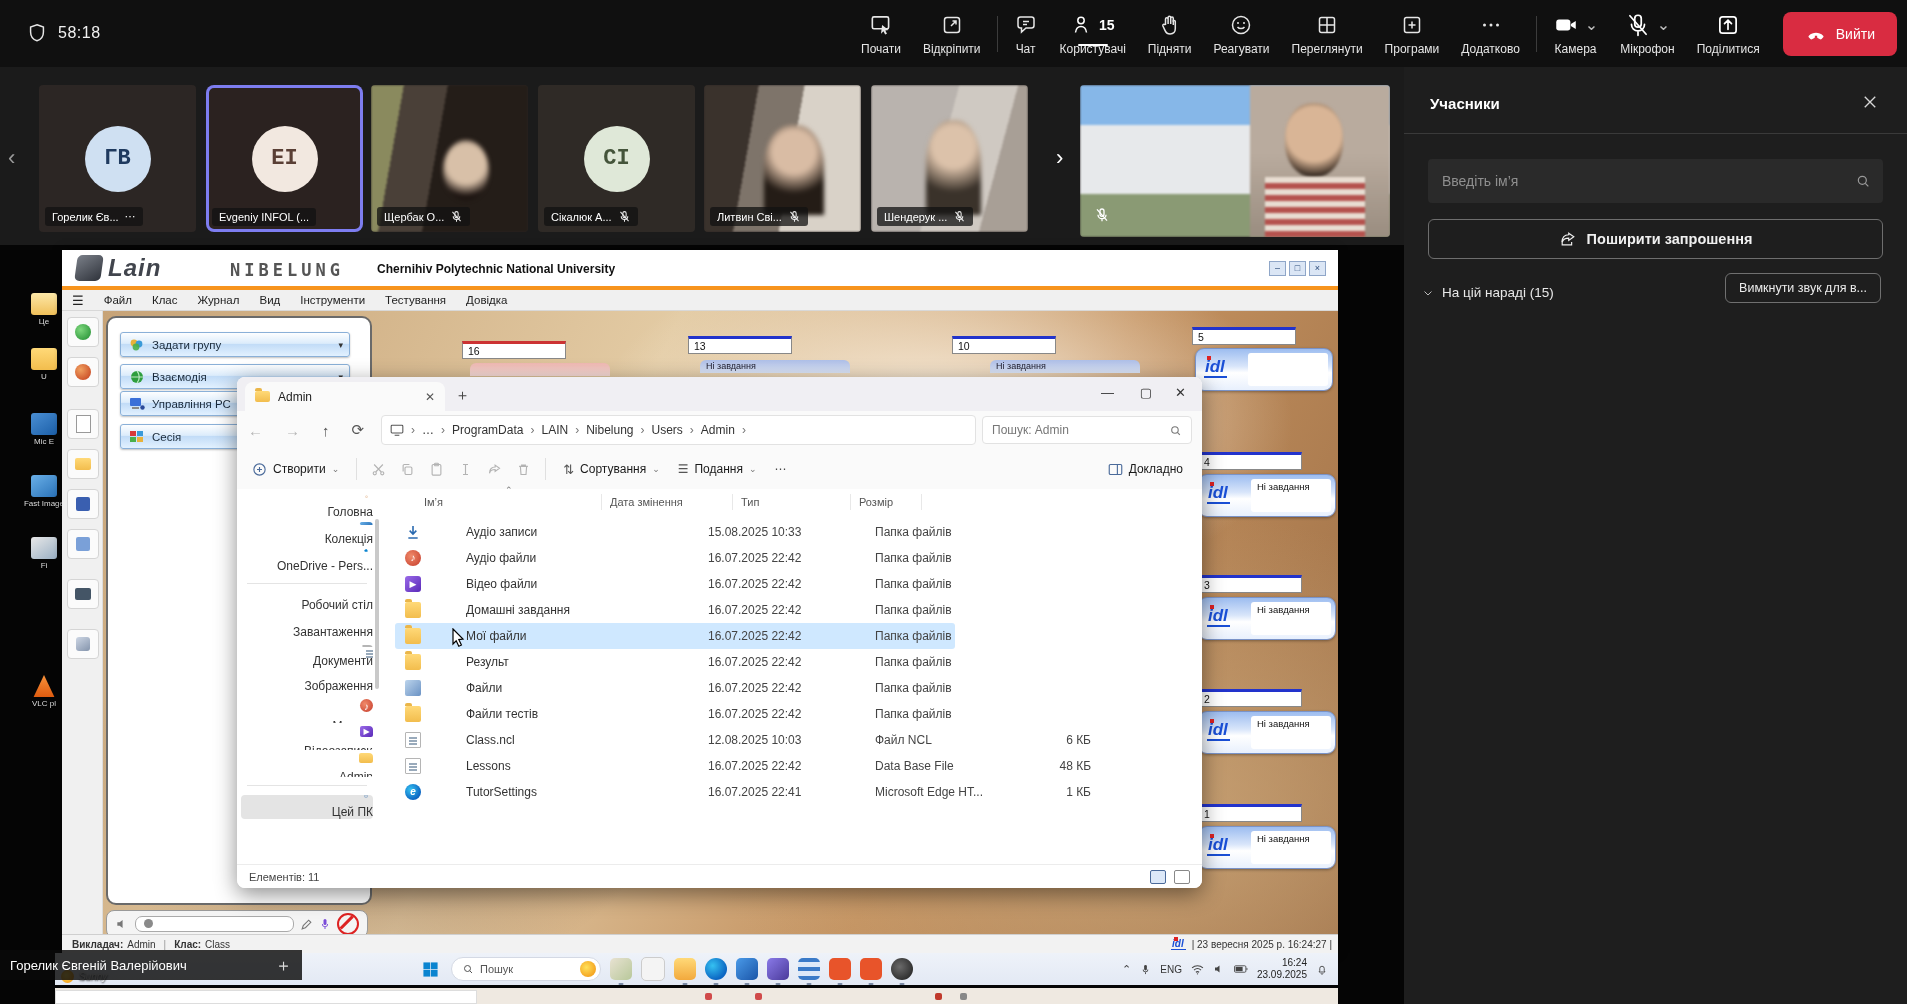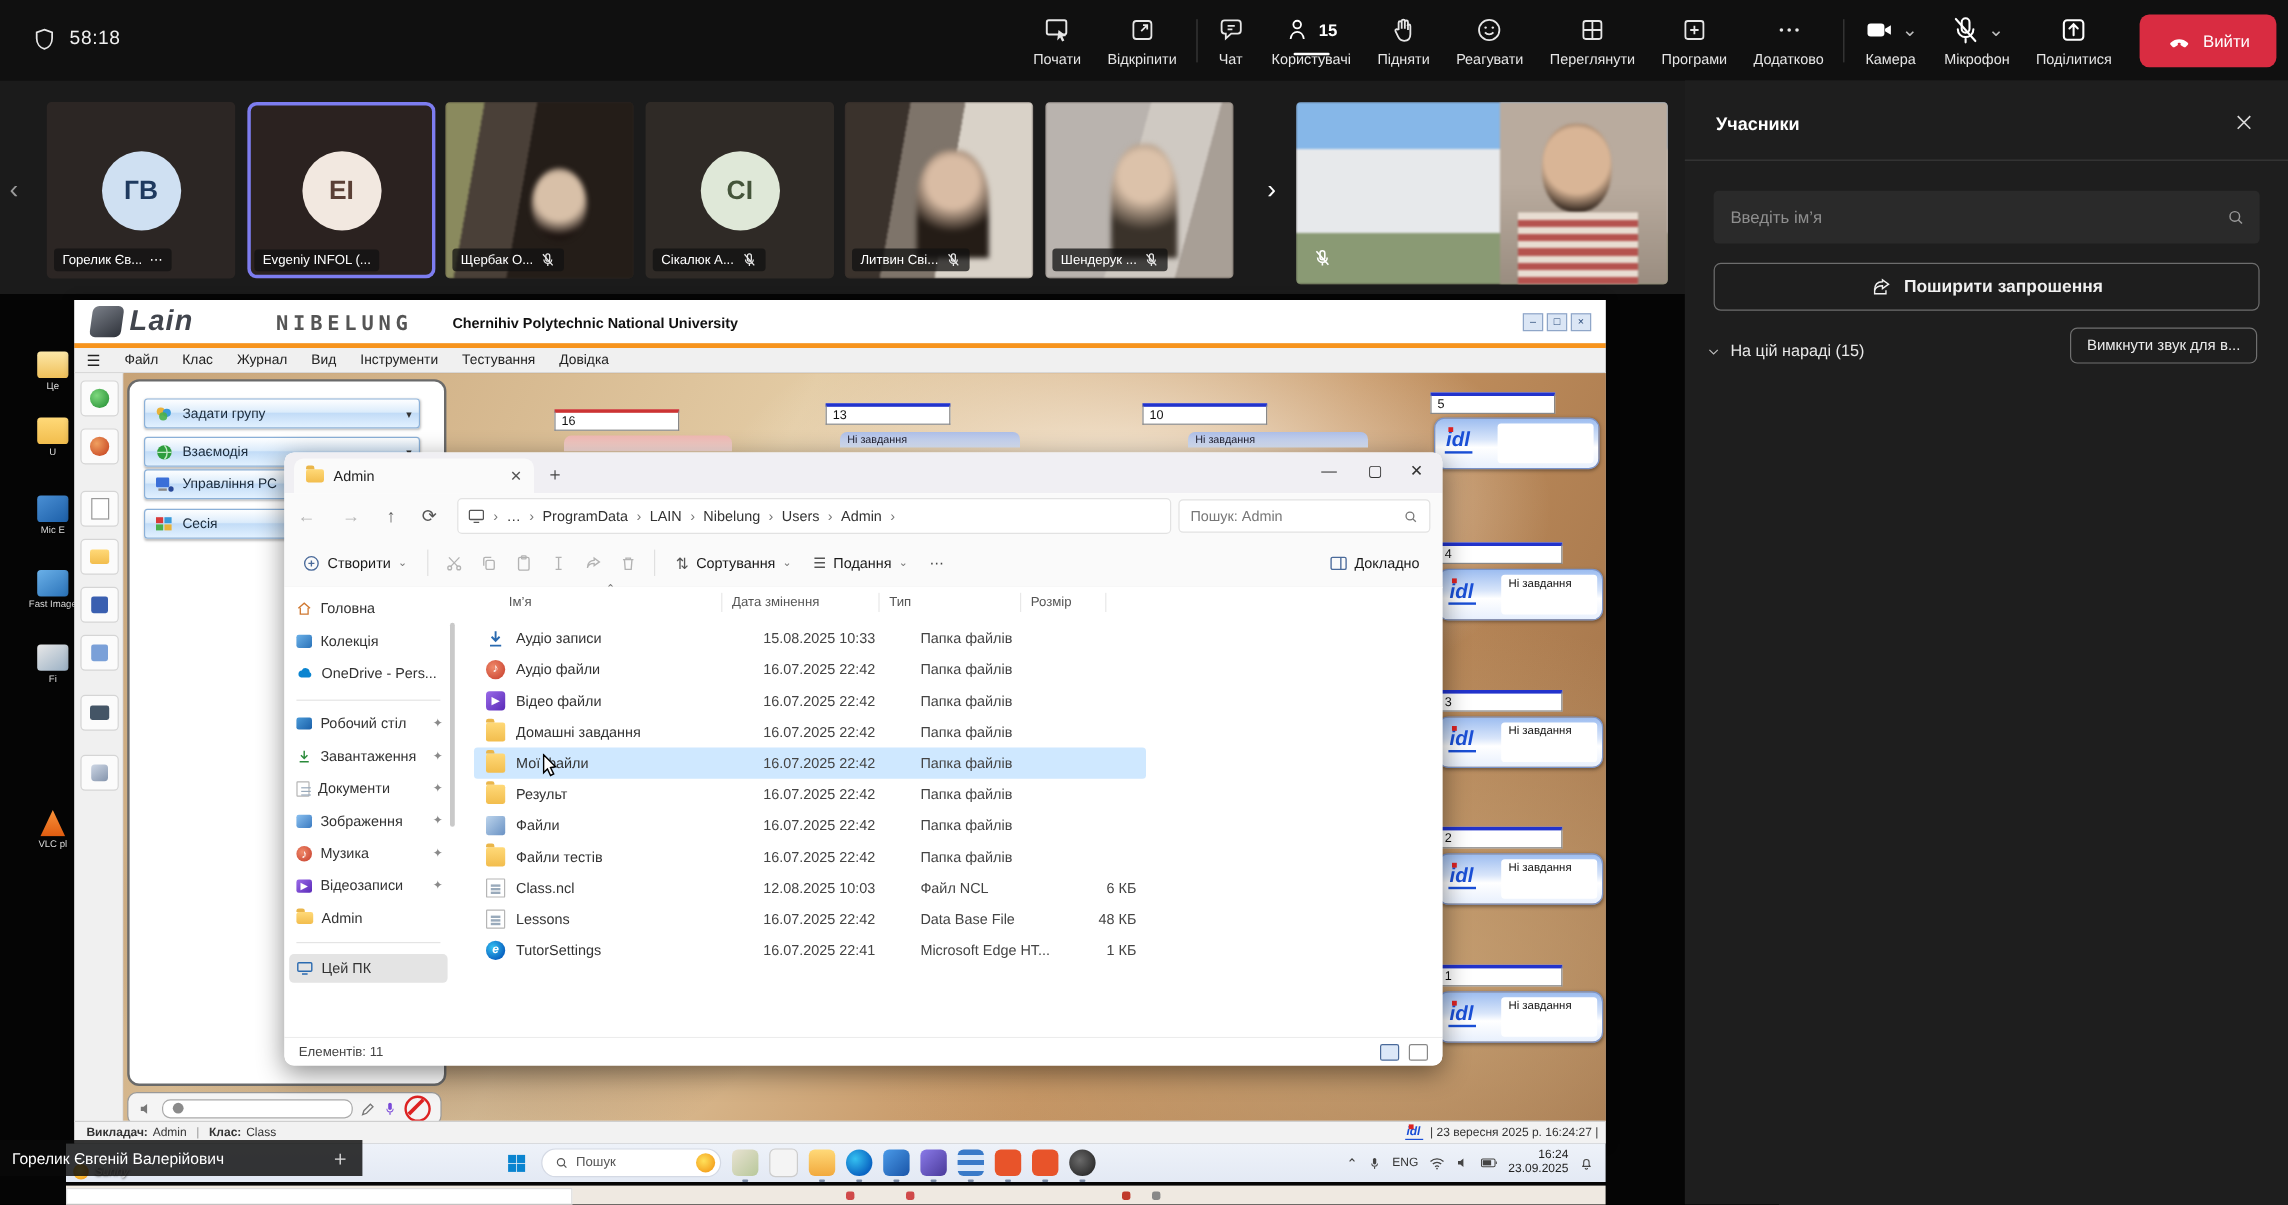--- a/index.html
+++ b/index.html
@@ -22,21 +22,21 @@
   .badge15{font-size:14px;font-weight:bold;color:#fff;}
   .chevsm{color:#bdbdbd;margin-left:2px;}
   .leave-btn{display:flex;align-items:center;gap:9px;background:#d92c41;color:#fff;font-size:14px;
            border-radius:8px;padding:11px 22px;margin-left:12px;cursor:pointer;}
 
   
   #strip{position:absolute;left:0;top:67px;width:1907px;height:178px;background:#1b1b1b;}
   .tile{position:absolute;top:18px;width:157px;height:147px;background:#2c2624;border-radius:4px;overflow:hidden;}
   .tile.sel{box-shadow:0 0 0 3px #7d7df0 inset;border-radius:8px;}
   .tile-av{position:absolute;left:50%;top:50%;transform:translate(-50%,-50%);width:66px;height:66px;
-           border-radius:50%;display:flex;align-items:center;justify-content:center;font-size:22px;font-weight:bold;}
+           border-radius:50%;display:flex;align-items:center;justify-content:center;font-size:22px;font-weight:bold;font-family:Liberation Mono, monospace;}
   .tile-label{position:absolute;left:6px;bottom:6px;background:rgba(18,18,18,.75);color:#fff;font-size:11px;
            padding:3px 7px;border-radius:3px;display:flex;align-items:center;gap:6px;white-space:nowrap;max-width:142px;overflow:hidden;}
   .strip-chev{position:absolute;top:78px;font-size:22px;color:#9a9a9a;cursor:pointer;}
   .cam{position:absolute;inset:0;filter:blur(1px);}
 
   
   #ppanel{position:absolute;left:1404px;top:67px;width:503px;height:937px;background:#1e1e1e;}
   .p-title{position:absolute;left:26px;top:28px;color:#fff;font-size:15px;font-weight:bold;}
   .p-close{position:absolute;right:28px;top:26px;cursor:pointer;}
   .p-hr{position:absolute;left:0;top:66px;width:503px;height:1px;background:#3a3a3a;}
@@ -129,30 +129,30 @@
   .crumb-sep{color:#777;font-size:12px;padding:0 5px;}
   .ex-search{width:210px;height:28px;background:#fff;border:1px solid #e2e2e2;border-radius:4px;margin-right:10px;
       display:flex;align-items:center;font-size:12px;color:#777;padding:0 9px;box-sizing:border-box;}
   .ex-cmd{position:absolute;left:0;top:72px;width:100%;height:40px;background:#fafafa;border-bottom:1px solid #e6e6e6;
       display:flex;align-items:center;font-size:12px;color:#1a1a1a;border-radius:0;}
   .cmd-div{width:1px;height:22px;background:#e0e0e0;margin:0 8px;}
   .cmd-btn{display:flex;align-items:center;gap:6px;padding:0 9px;cursor:pointer;white-space:nowrap;}
   .cmd-ico{display:flex;gap:14px;align-items:center;padding:0 6px;}
   .ex-body{position:absolute;left:0;top:112px;right:0;bottom:24px;background:#fff;}
   .ex-side{position:absolute;left:0;top:0;width:143px;bottom:0;font-size:12px;color:#333;}
-  .side-item{position:absolute;left:4px;width:132px;height:24px;display:flex;align-items:center;gap:7px;border-radius:4px;
-      padding-left:6px;box-sizing:border-box;cursor:pointer;white-space:nowrap;overflow:hidden;}
+  .side-item{position:absolute;left:4px;width:132px;height:24px;display:flex;align-items:flex-end;gap:7px;border-radius:4px;
+      padding-left:6px;box-sizing:border-box;cursor:pointer;white-space:nowrap;overflow:hidden;flex-direction:column;}
   .side-item.selgray{background:#e4e4e4;}
   .side-pin{margin-left:auto;margin-right:4px;color:#8a8a8a;font-size:10px;}
   .side-hr{position:absolute;left:10px;width:120px;height:1px;background:#e4e4e4;}
   .side-scroll{position:absolute;left:138px;top:30px;width:4px;height:170px;background:#c9c9c9;border-radius:2px;}
   .ex-files{position:absolute;left:158px;top:0;right:5px;bottom:0;}
   .fhead{position:absolute;left:0;top:2px;width:100%;height:22px;display:flex;align-items:center;font-size:11px;color:#555;}
   .fh-sep{width:1px;height:16px;background:#e8e8e8;}
-  .frow{position:absolute;left:0;width:560px;height:26px;display:flex;align-items:center;font-size:12px;color:#333;border-radius:3px;}
+  .frow{position:absolute;left:0;width:560px;height:26px;display:flex;align-items:center;font-size:12px;color:#333;border-radius:3px;gap:36px;}
   .frow.sel{background:#cfe8ff;}
   .fic{width:16px;height:16px;margin:0 9px 0 10px;flex:none;position:relative;}
   .fname{flex:0 0 206px;white-space:nowrap;overflow:hidden;}
   .fdate{flex:0 0 131px;color:#444;}
   .ftype{flex:0 0 118px;color:#444;white-space:nowrap;overflow:hidden;}
   .fsize{flex:0 0 62px;text-align:right;color:#444;}
   .ic-folder{background:linear-gradient(180deg,#ffd978,#f2bd4d);border-radius:2px;}
   .ic-folder::before{content:"";position:absolute;top:-3px;left:0;width:7px;height:3px;background:#eab64a;border-radius:2px 2px 0 0;}
   .ic-circle{border-radius:50%;color:#fff;font-size:10px;line-height:16px;text-align:center;}
   .ic-doc{background:#fff;border:1px solid #b5b5b5;box-sizing:border-box;border-radius:1px;}

